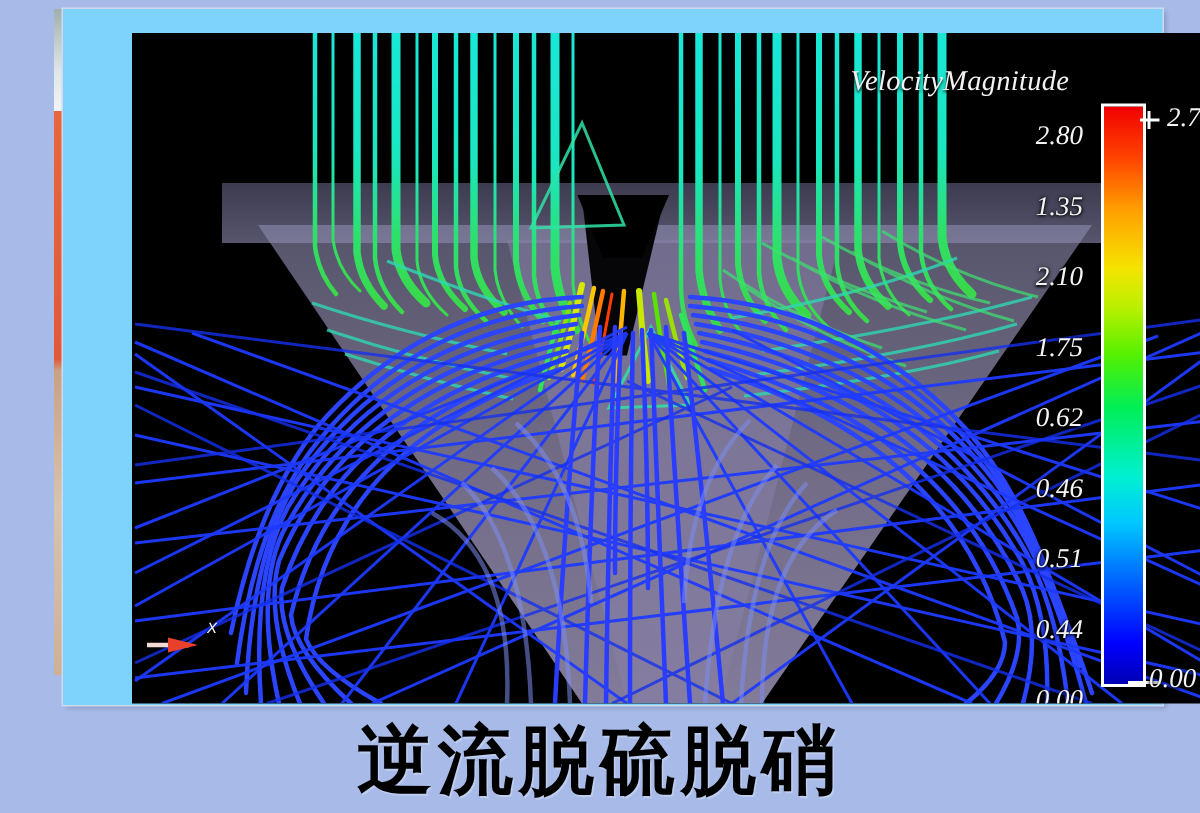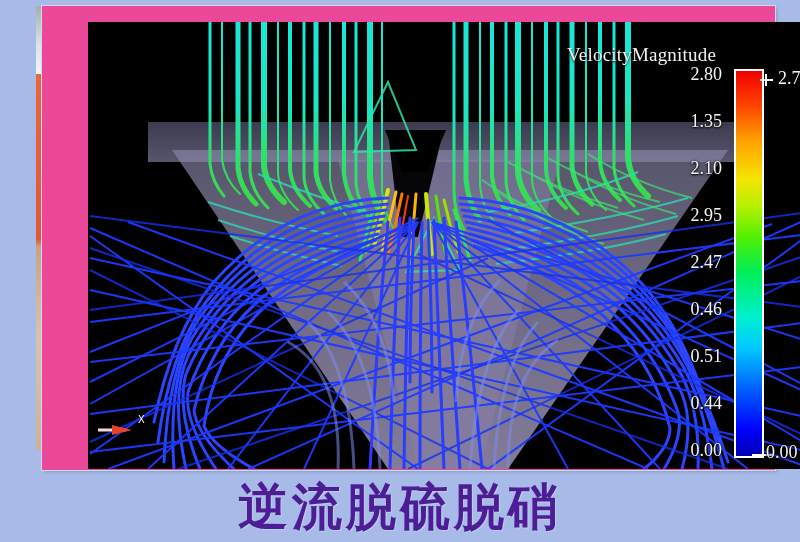--- a/index.html
+++ b/index.html
@@ -7,22 +7,23 @@
     width:800px;height:542px;overflow:hidden;
     background:#a8bbe8;
     font-family:"Liberation Serif",serif;
     position:relative;
   }
   #stage{position:absolute;left:0;top:0;width:800px;height:542px;}
 
   
   .frame{
     position:absolute;left:42px;top:6px;width:733px;height:464px;
-    background:#ec4899;
+    background:#7dd3fc;
     box-shadow:0 0 0 1px #cfd8ee, 2px 2px 3px rgba(40,50,90,.25);
+    font-style:italic;
   }
   
   .chrome-strip{
     position:absolute;left:36px;top:74px;width:6px;height:376px;
     background:linear-gradient(to bottom,#e8663c 0%,#e0593a 44%,#c9a184 46%,#d8c3ae 70%,#cdb097 100%);
   }
   .chrome-strip-2{
     position:absolute;left:36px;top:6px;width:6px;height:68px;
     background:linear-gradient(to bottom,#9fb0ae 0%,#dfe5ea 60%,#f2f4f6 100%);
   }
@@ -57,21 +58,21 @@
       #00ee55 48%,
       #55f000 57%,
       #b8f000 65%,
       #f5e400 72%,
       #ffa000 82%,
       #ff4400 91%,
       #f00000 100%);
   }
   .cbar-ticklabel{
     position:absolute;right:0;color:#f4f4f4;font-size:18px;
-    text-shadow:0 1px 2px #000,0 0 3px #000;white-space:nowrap;
+    text-shadow:0 1px 2px #000,0 0 3px #000;white-space:nowrap;margin-top:16px;
   }
   .cbar-anno{
     position:absolute;color:#f4f4f4;font-size:18px;
     text-shadow:0 1px 2px #000,0 0 3px #000;white-space:nowrap;
   }
   .cbar-plus{
     position:absolute;width:13px;height:2px;background:#fff;
   }
   .cbar-plus:after{
     content:"";position:absolute;left:5px;top:-5px;width:2px;height:12px;background:#fff;
@@ -82,21 +83,21 @@
   .axis-arrow{position:absolute;}
   .axis-label{
     position:absolute;color:#ffffff;font-size:10px;font-family:"Liberation Sans",sans-serif;
     text-shadow:0 0 2px #000;
   }
 
   
   .caption{
     position:absolute;left:0;top:472px;width:800px;height:70px;
     display:flex;align-items:center;justify-content:center;
-    color:#4c1d95;
+    color:#000000;
     font-family:"DejaVu Sans",sans-serif;
     font-weight:bold;font-size:50px;letter-spacing:4px;
     text-shadow:1px 1px 0 rgba(255,255,255,.25);
   }
 </style>
 </head>
 <body>
 
 <div id="stage">
 
@@ -338,22 +339,22 @@
 
       <div class="cbar-title" style="left:479px;top:22px;">VelocityMagnitude</div>
 
       <div class="cbar-wrap" style="left:0;top:0;width:724px;height:447px;">
 
         <div class="cbar" style="left:646px;top:47px;"></div>
 
         <div class="cbar-ticklabel" style="right:90px;top:42px;">2.80</div>
         <div class="cbar-ticklabel" style="right:90px;top:89px;">1.35</div>
         <div class="cbar-ticklabel" style="right:90px;top:136px;">2.10</div>
-        <div class="cbar-ticklabel" style="right:90px;top:183px;">2.95</div>
-        <div class="cbar-ticklabel" style="right:90px;top:230px;">2.47</div>
+        <div class="cbar-ticklabel" style="right:90px;top:183px;">1.75</div>
+        <div class="cbar-ticklabel" style="right:90px;top:230px;">0.62</div>
         <div class="cbar-ticklabel" style="right:90px;top:277px;">0.46</div>
         <div class="cbar-ticklabel" style="right:90px;top:324px;">0.51</div>
         <div class="cbar-ticklabel" style="right:90px;top:371px;">0.44</div>
         <div class="cbar-ticklabel" style="right:90px;top:418px;">0.00</div>
 
         <div class="cbar-plus" style="left:672px;top:57px;"></div>
         <div class="cbar-anno" style="left:690px;top:46px;">2.74</div>
 
         <div class="cbar-dash" style="left:664px;top:432px;"></div>
         <div class="cbar-anno" style="left:678px;top:420px;">0.00</div>

